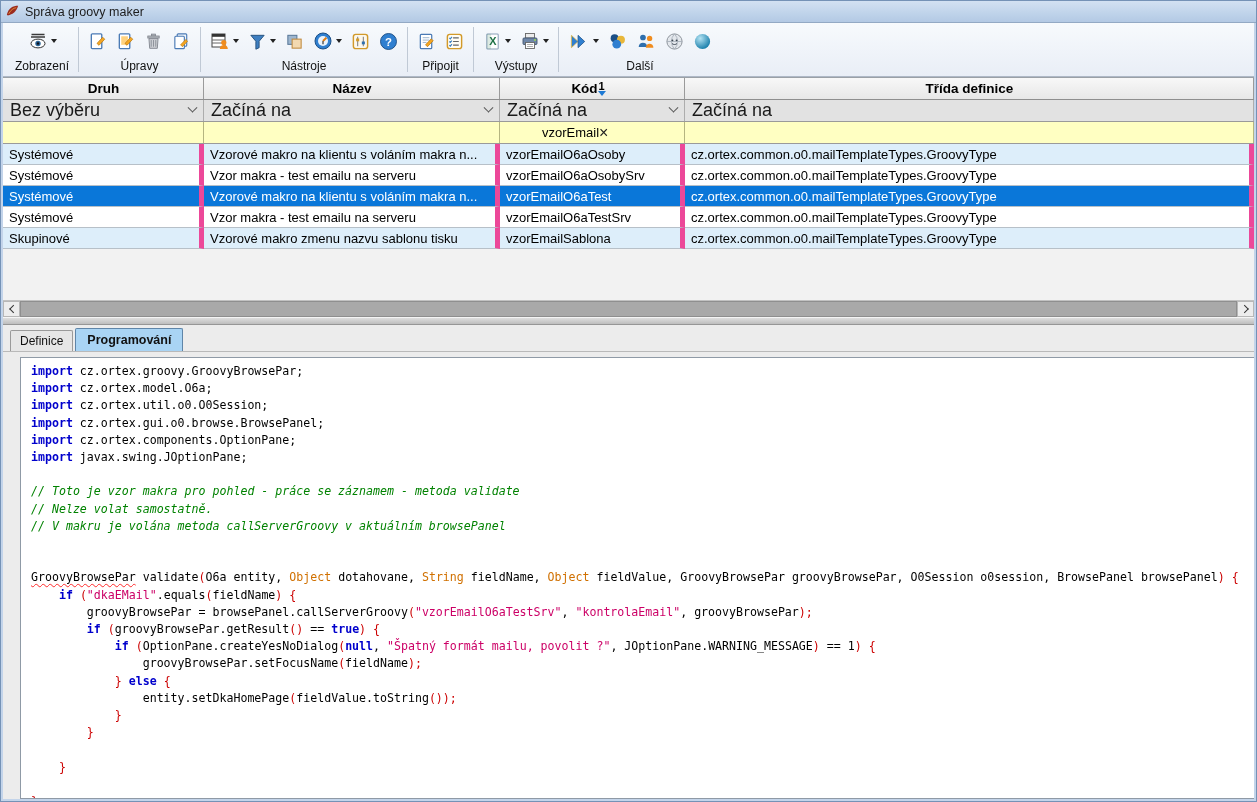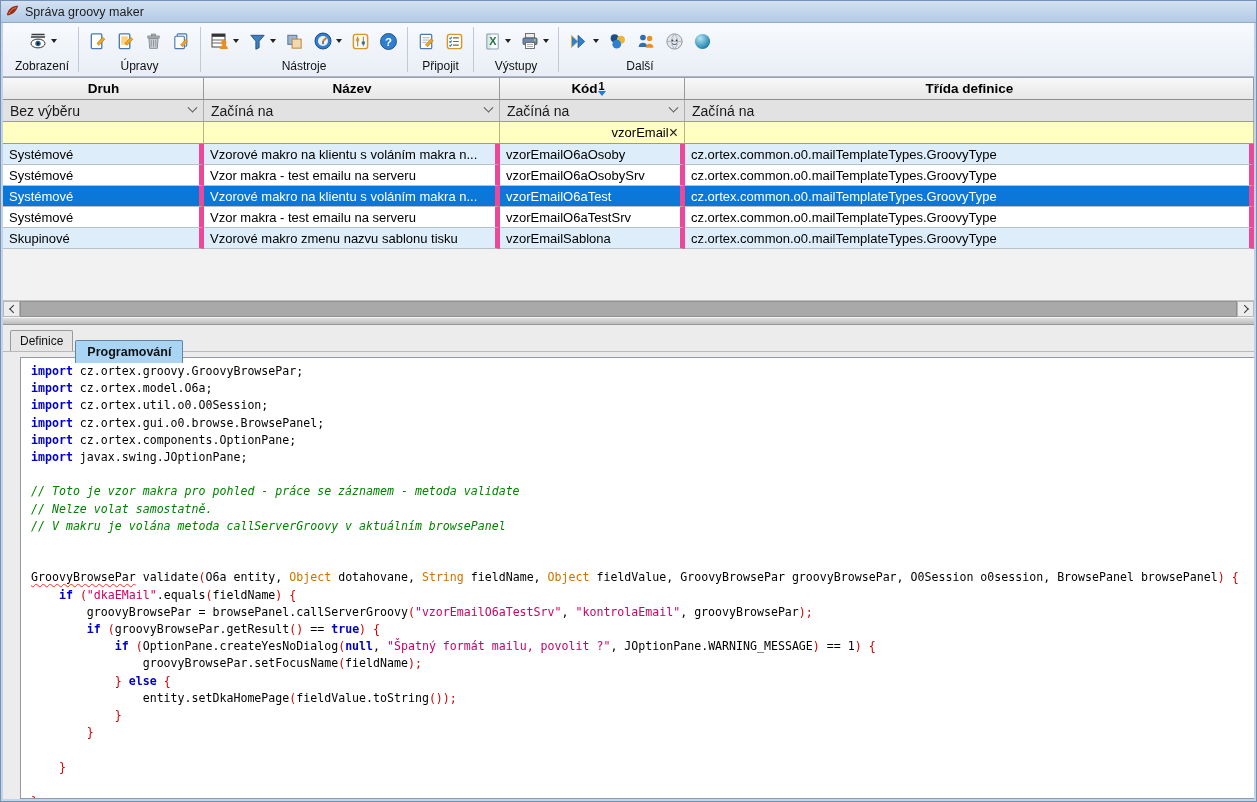--- a/index.html
+++ b/index.html
@@ -25,24 +25,24 @@
 
   
   .grid { flex:0 0 auto; background:#f2f2f2; border-top:1px solid #9aa0a6; }
   .grow { display:grid; grid-template-columns:201px 296px 185px 1fr; }
   .hrow { height:22px; background:linear-gradient(#f8f8f8,#e7e7e7); border-bottom:1px solid #8e8e8e; }
   .hcell { display:flex; align-items:center; justify-content:center; padding:0 5px 0 6px; font-weight:bold; font-size:13.5px; border-right:1px solid #9a9a9a; overflow:hidden; white-space:nowrap; }
   .sortbadge { display:flex; flex-direction:column; align-items:center; line-height:1; margin-right:8px; }
   .sortnum { font-size:11px; font-weight:bold; }
   .sortarrow { width:0; height:0; border-left:4px solid transparent; border-right:4px solid transparent; border-top:5px solid #1f7ad4; margin-top:-1px; }
   .frow { height:22px; background:#e2e2e2; border-bottom:1px solid #9a9a9a; }
-  .fcell { display:flex; align-items:center; justify-content:space-between; padding:0 7px; font-size:14px; color:#1a1a1a; border-right:1px solid #adadad; overflow:hidden; white-space:nowrap; }
+  .fcell { display:flex; align-items:center; justify-content:space-between; padding:0 7px; font-size:18px; color:#1a1a1a; border-right:1px solid #adadad; overflow:hidden; white-space:nowrap; }
   .chev { width:7px; height:7px; border-right:1.5px solid #555; border-bottom:1.5px solid #555; transform:rotate(45deg) translate(-2px,-2px); flex:0 0 auto; }
   .srow { height:22px; background:var(--yellow); border-bottom:1px solid #9a9a9a; }
-  .scell { display:flex; align-items:center; justify-content:flex-end; padding:0 6px; font-size:13px; border-right:1px solid #b5b580; overflow:hidden; white-space:nowrap;margin-left:36px; }
+  .scell { display:flex; align-items:center; justify-content:flex-start; padding:0 6px; font-size:13px; border-right:1px solid #b5b580; overflow:hidden; white-space:nowrap;margin-left:36px; }
   .clearx { font-size:16px; line-height:1; color:#222; cursor:default; }
 
   .trow { height:21px; }
   .trow.blue  .tcell { background:var(--rowblue); }
   .trow.white .tcell { background:#fff; }
   .trow.sel   .tcell { background:var(--sel); color:#fff; }
   .tcell { display:flex; align-items:center; padding:0 6px; font-size:13px; border-right:5px solid #ec4899; border-bottom:1px solid #b7c0c8; overflow:hidden; white-space:nowrap; }
   .gridbody { display:block; }
   .trow { display:grid; grid-template-columns:201px 296px 185px 1fr; }
 
@@ -53,21 +53,21 @@
   .sbtn { width:17px; background:#ededed; border:1px solid #b7b7b7; display:flex; align-items:center; justify-content:center; flex:0 0 auto; }
   .sthumb { flex:1; background:#a9a9a9; border:1px solid #8f8f8f; }
   .chev-left  { width:6px; height:6px; border-left:1.6px solid #333; border-bottom:1.6px solid #333; transform:rotate(45deg) translate(1px,-1px); }
   .chev-right { width:6px; height:6px; border-right:1.6px solid #333; border-top:1.6px solid #333; transform:rotate(45deg) translate(-1px,1px); }
 
   .splitter { height:8px; background:linear-gradient(#dedede,#bdbdbd); border-top:1px solid #f5f5f5; border-bottom:1px solid #969696; flex:0 0 auto; }
 
   
   .tabbar { height:26px; background:#ececec; display:flex; align-items:flex-end; padding-left:7px; gap:2px; flex:0 0 auto; }
   .tab { padding:3px 9px 3px 9px; font-size:12px; border:1px solid #9a9a9a; border-bottom:none; background:#e6e6e6; color:#111; border-radius:2px 2px 0 0; }
-  .tab.active { background:var(--tabactive); border-color:#5f85a8; font-weight:bold; font-size:12.5px; padding:4px 11px; position:relative; top:12px; }
+  .tab.active { background:var(--tabactive); border-color:#5f85a8; font-weight:bold; font-size:12.5px; padding:4px 11px; position:relative; top:0; }
 
   
   .codeouter { flex:1; background:#ececec; padding:5px 0 0 17px; min-height:0; border-top:1px solid #b9b9b9; }
   .codebox { height:100%; background:#fff; border:1px solid #8f9aa6; border-right:none; padding:5px 0 0 10px; overflow:hidden; }
   .cline { font-family:"DejaVu Sans Mono", monospace; font-size:11.6px; line-height:17.2px; white-space:pre; }
   .t-p { color:#000; }
   .t-k { color:var(--kw); font-weight:bold; }
   .t-c { color:var(--com); font-style:italic; }
   .t-s { color:var(--str); }
   .t-y { color:var(--typ); }

